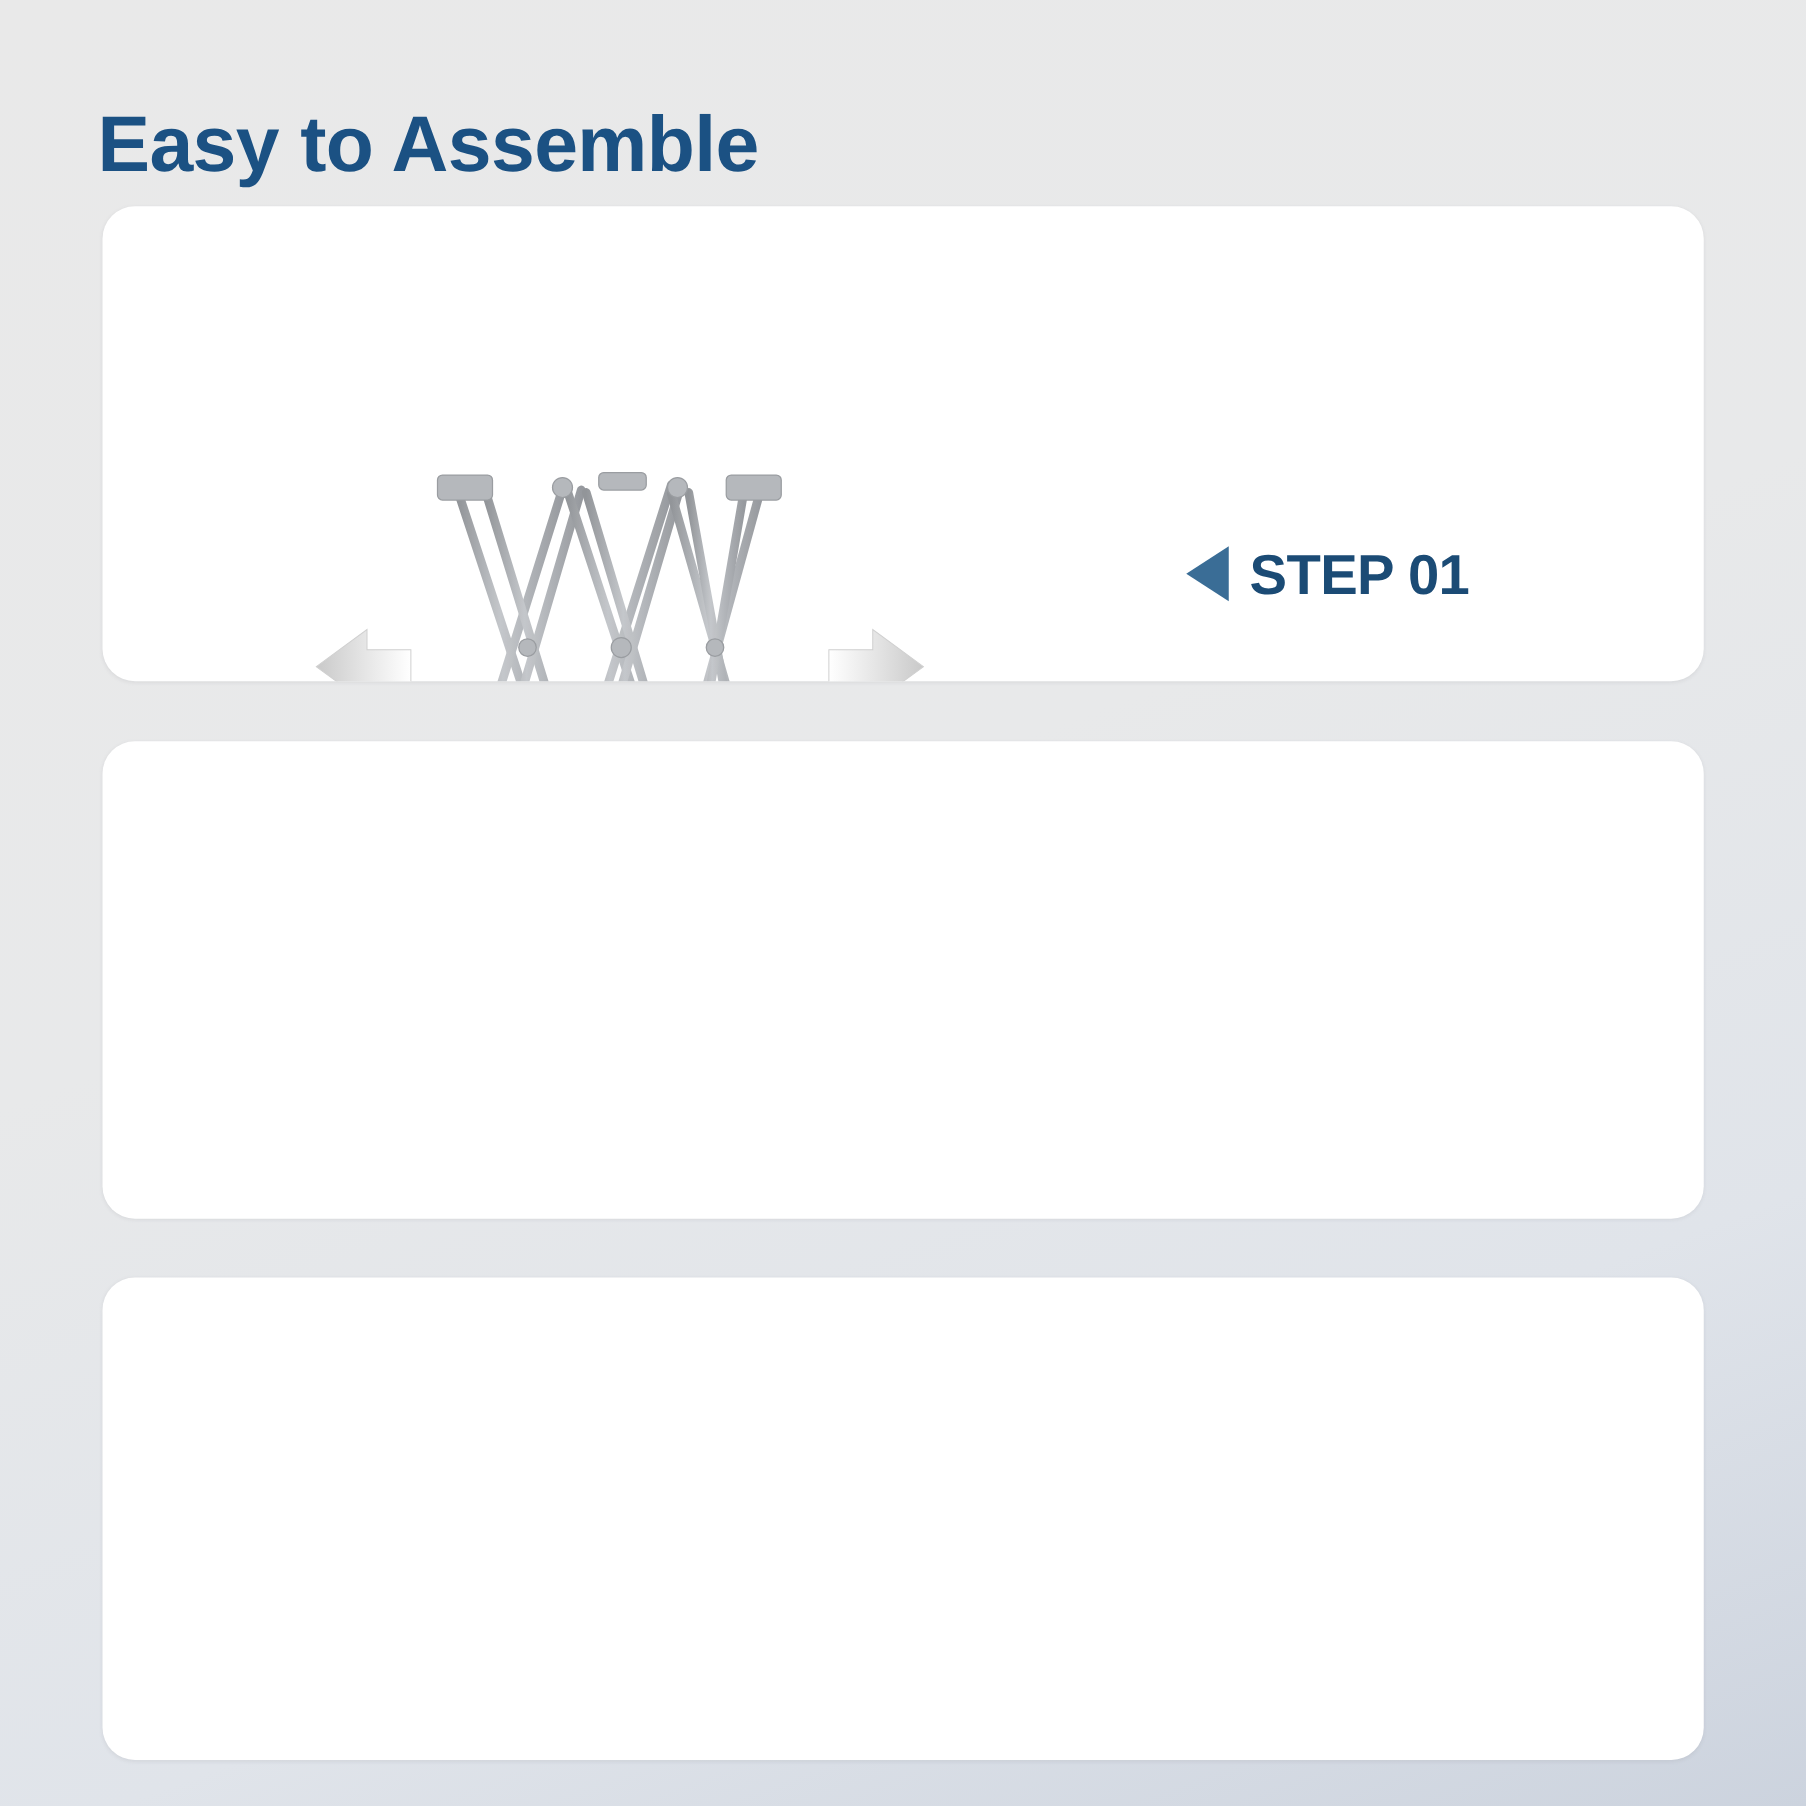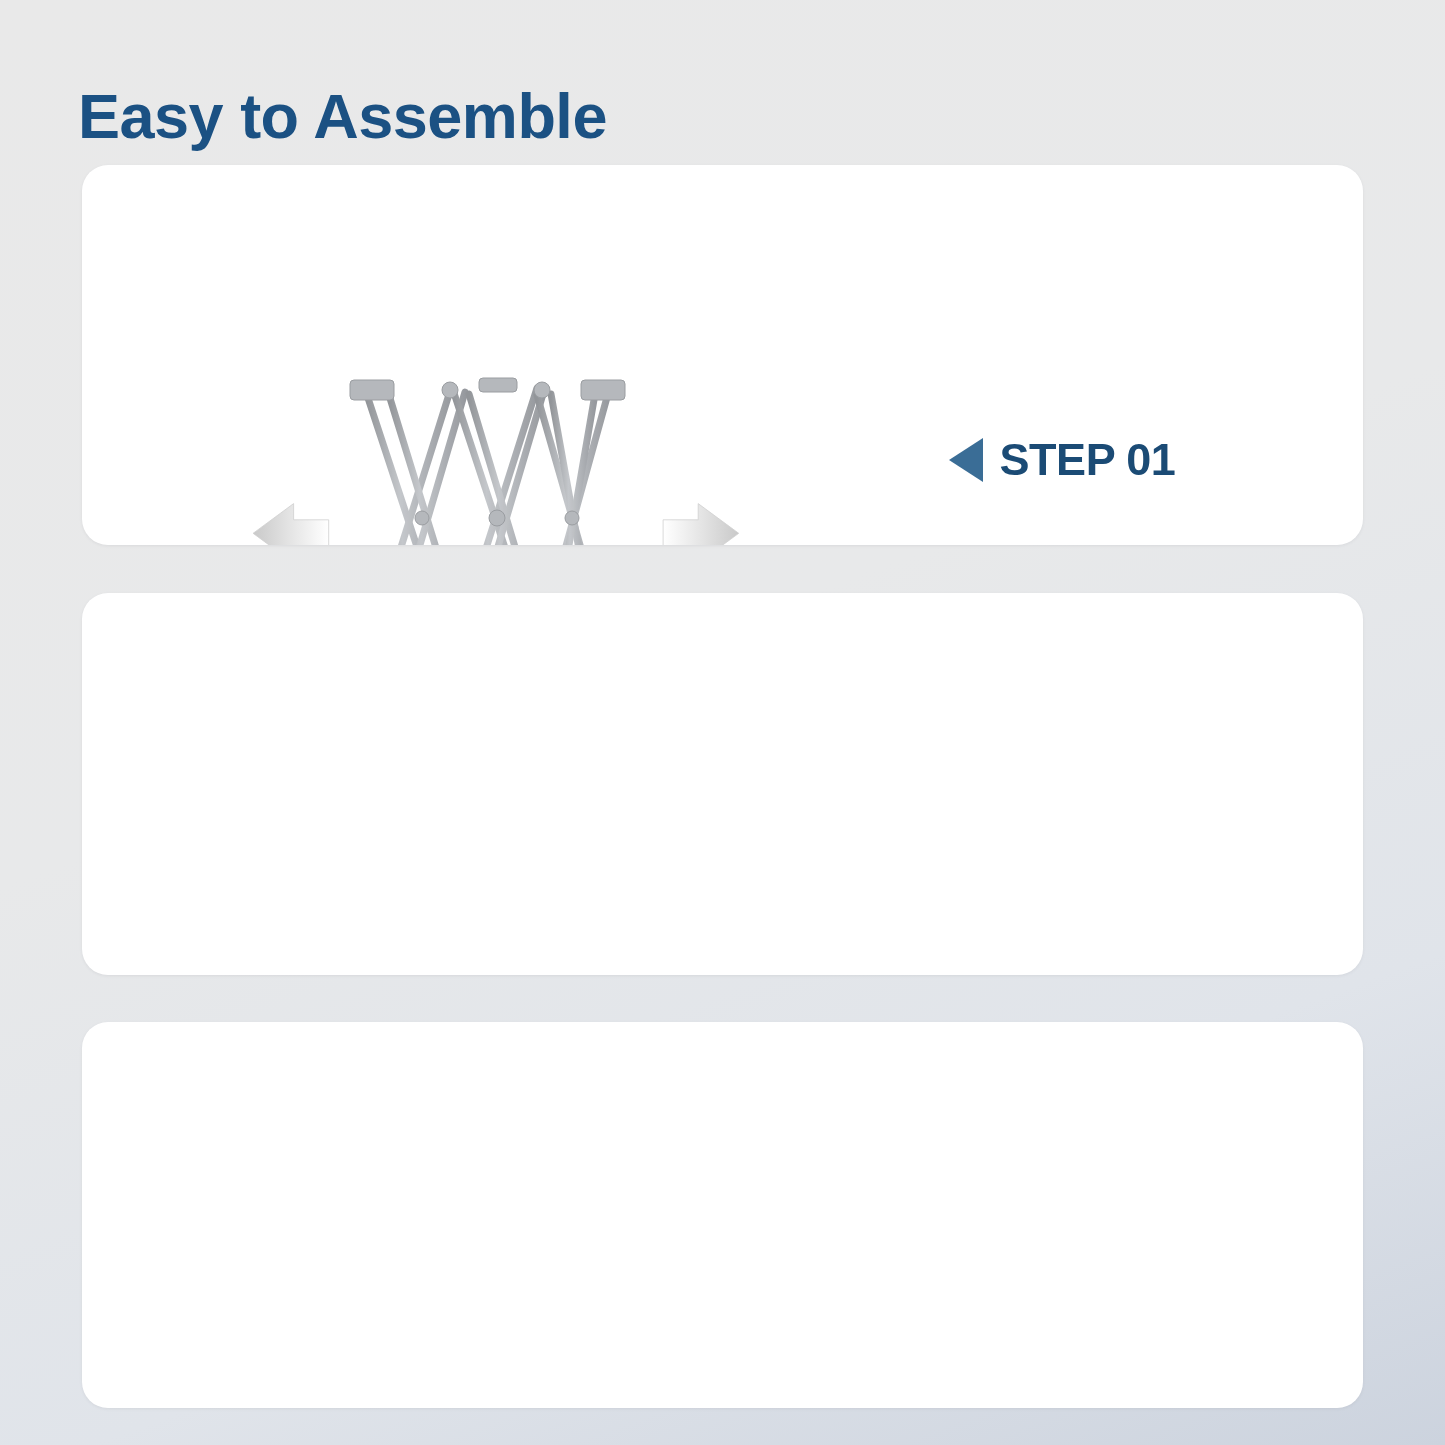--- a/index.html
+++ b/index.html
@@ -52,21 +52,20 @@
     height: 100%;
   }
 
   
   .step-block {
     position: absolute;
     text-align: center;
   }
   .step-head {
     display: flex;
-    align-items: center;
     justify-content: center;
     gap: 17px;
     margin-bottom: 8px;
   }
   .step-label {
     font-size: 45px;
     font-weight: 700;
     color: #1b4b75;
     letter-spacing: -0.5px;
     white-space: nowrap;

